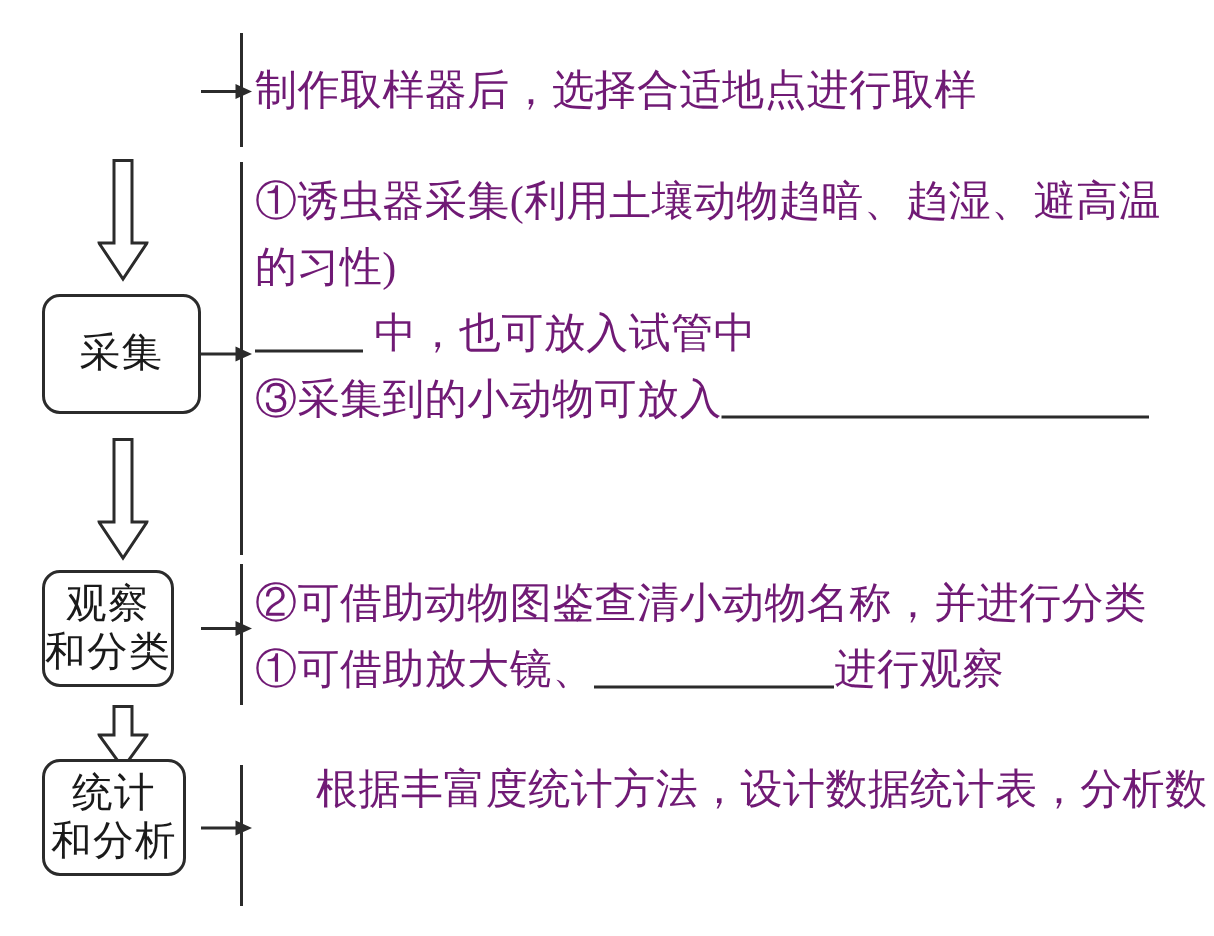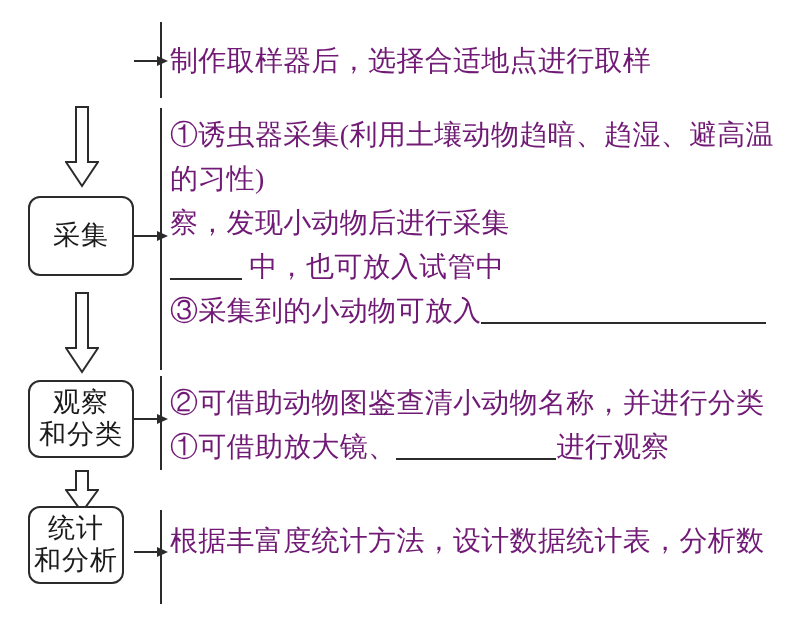--- a/index.html
+++ b/index.html
@@ -102,30 +102,29 @@
   <svg class="h-arrow" style="left:134px; top:227px;" width="34" height="18" viewBox="0 0 34 18">
     <line x1="0" y1="9" x2="26" y2="9" stroke="#2b2b2b" stroke-width="2"></line>
     <path d="M34 9 L23 4 L23 14 Z" fill="#2b2b2b"></path>
   </svg>
 
   <div class="divider" style="left:160px; top:108px; height:262px;"></div>
 
   <div class="text-block" style="left:170px; top:113px; width:635px;">
     <p>①诱虫器采集(利用土壤动物趋暗、趋湿、避高温</p>
     <p>的习性)</p>
-    <p>察，发现小动物后进行采集</p>
     <p><span class="blank blank-tail"></span><span> 中，也可放入试管中</span></p>
     <p><span>③采集到的小动物可放入</span><span class="blank blank-long"></span></p>
   </div>
 
   <svg class="down-arrow" style="left:65px; top:292px;" width="34" height="82" viewBox="0 0 34 82">
     <path d="M11 1 L23 1 L23 56 L33 56 L17 80 L1 56 L11 56 Z" fill="#ffffff" stroke="#2b2b2b" stroke-width="2" stroke-linejoin="miter"></path>
   </svg>
 
-  <div class="stage-box" style="left:28px; top:380px; width:106px; height:78px;">
+  <div class="stage-box" style="left:28px; top:380px; width:88px; height:78px;">
     <span class="line1">观察</span>
     <span class="line2">和分类</span>
   </div>
 
   <svg class="h-arrow" style="left:134px; top:410px;" width="34" height="18" viewBox="0 0 34 18">
     <line x1="0" y1="9" x2="26" y2="9" stroke="#2b2b2b" stroke-width="2"></line>
     <path d="M34 9 L23 4 L23 14 Z" fill="#2b2b2b"></path>
   </svg>
 
   <div class="divider" style="left:160px; top:376px; height:94px;"></div>
@@ -144,17 +143,17 @@
     <span class="line2">和分析</span>
   </div>
 
   <svg class="h-arrow" style="left:134px; top:543px;" width="34" height="18" viewBox="0 0 34 18">
     <line x1="0" y1="9" x2="26" y2="9" stroke="#2b2b2b" stroke-width="2"></line>
     <path d="M34 9 L23 4 L23 14 Z" fill="#2b2b2b"></path>
   </svg>
 
   <div class="divider" style="left:160px; top:510px; height:94px;"></div>
 
-  <div class="text-block" style="left:170px; top:519px; width:635px;">
+  <div class="text-block" style="left:170px; top:505px; width:635px;text-align:right;">
     <p>根据丰富度统计方法，设计数据统计表，分析数</p>
   </div>
 
 </div>
 
 </body></html>

